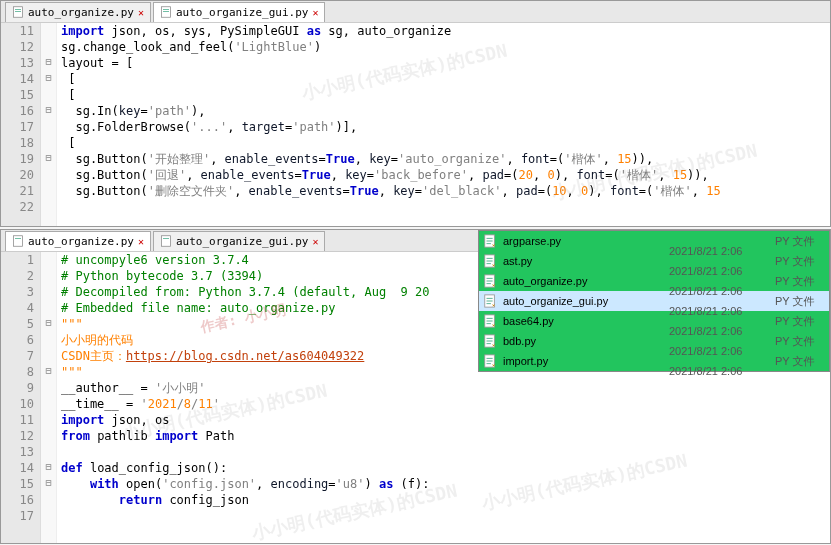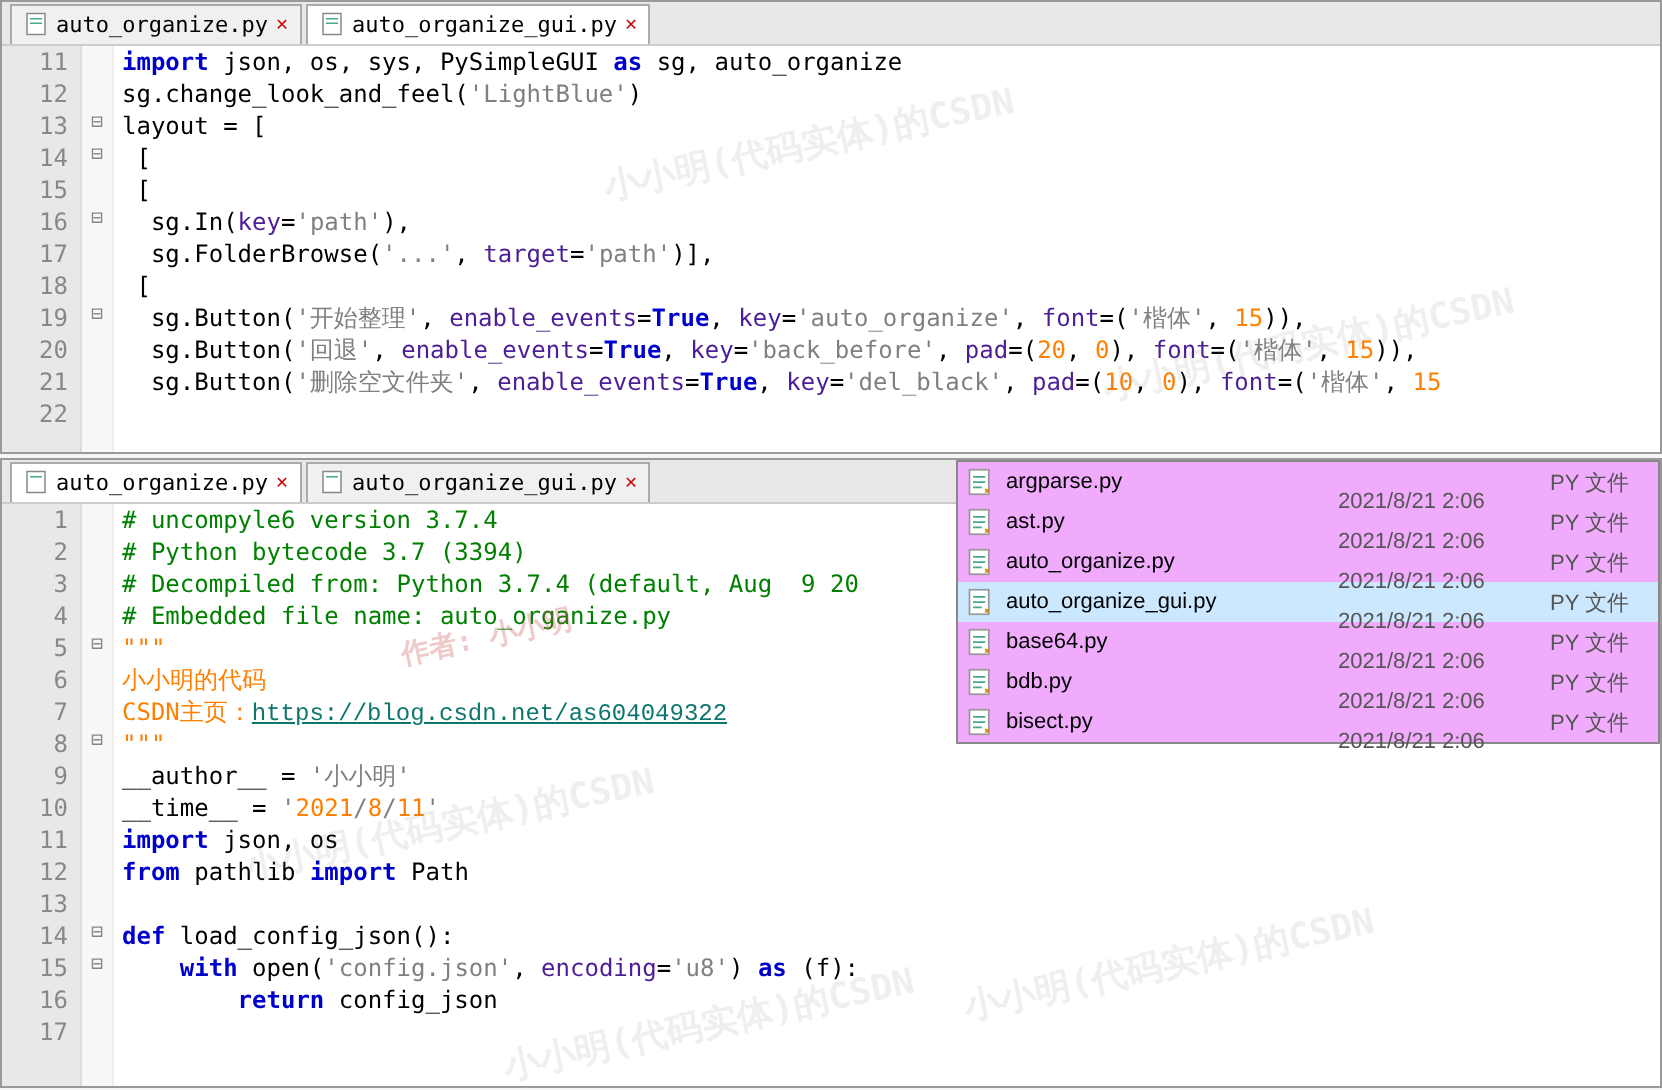--- a/index.html
+++ b/index.html
@@ -17,24 +17,24 @@
 .gutter-line { height: 16px; line-height: 16px; }
 .fold-col { width: 16px; background: #f8f8f8; border-right: 1px solid #eee; }
 .fold-mark { height: 16px; line-height: 14px; text-align: center; color: #888; font-size: 10px; }
 .code { flex: 1; padding-left: 4px; overflow: hidden; position: relative; }
 .code-line { height: 16px; line-height: 16px; white-space: pre; }
 .kw { color: #0000cc; font-weight: bold; text-align: right; }
 .str { color: #808080; }
 .num { color: #ff8000; }
 .com { color: #008000; }
 .doc { color: #ff8000; }
-.param { color: #4c1d95; }
-.link { color: #0f766e; text-decoration: underline; font-family: Liberation Mono, monospace; }
+.param { color: #0f172a; }
+.link { color: #c2410c; text-decoration: underline; }
 .watermark { position: absolute; font-size: 18px; color: rgba(120,120,120,0.12); transform: rotate(-12deg); pointer-events: none; font-weight: bold; }
-.explorer { position: absolute; left: 478px; top: 230px; width: 352px; background: #f0abfc; border: 1px solid #888; font-family: "Microsoft YaHei", sans-serif; font-size: 11px; z-index: 10; }
+.explorer { position: absolute; left: 478px; top: 230px; width: 352px; background: #22c55e; border: 1px solid #888; font-family: "Microsoft YaHei", sans-serif; font-size: 11px; z-index: 10; }
 .ex-row { display: flex; align-items: center; height: 20px; padding: 0 4px; gap: 6px; cursor: pointer; }
 .ex-row.sel { background: #cce8ff; }
 .ex-icon { width: 14px; height: 14px; flex-shrink: 0; }
 .ex-name { flex: 1; }
 .ex-date { width: 100px; color: #555; margin-top: 20px; }
 .ex-type { width: 50px; color: #555; }
 </style>
 </head>
 <body>
 
@@ -244,21 +244,21 @@
         <span class="ex-name">bdb.py</span>
         <span class="ex-date">2021/8/21 2:06</span>
         <span class="ex-type">PY 文件</span>
       </div>
       <div class="ex-row">
         <svg class="ex-icon" viewBox="0 0 16 16">
           <rect x="2" y="1" width="11" height="14" fill="#fff" stroke="#999"></rect>
           <path d="M4 5h7M4 8h7M4 11h5" stroke="#4a8" stroke-width="1"></path>
           <path d="M11 12l2 2M13 12l-2 2" stroke="#c80" stroke-width="1"></path>
         </svg>
-        <span class="ex-name">bisect.py</span>
+        <span class="ex-name">import.py</span>
         <span class="ex-date">2021/8/21 2:06</span>
         <span class="ex-type">PY 文件</span>
       </div>
     </div>
 </div>
 
 <div class="watermark" style="left:300px;top:60px">小小明(代码实体)的CSDN</div>
 <div class="watermark" style="left:550px;top:160px">小小明(代码实体)的CSDN</div>
 <div class="watermark" style="left:200px;top:310px;color:rgba(200,80,80,0.3);font-size:14px">作者: 小小明</div>
 <div class="watermark" style="left:120px;top:400px">小小明(代码实体)的CSDN</div>

